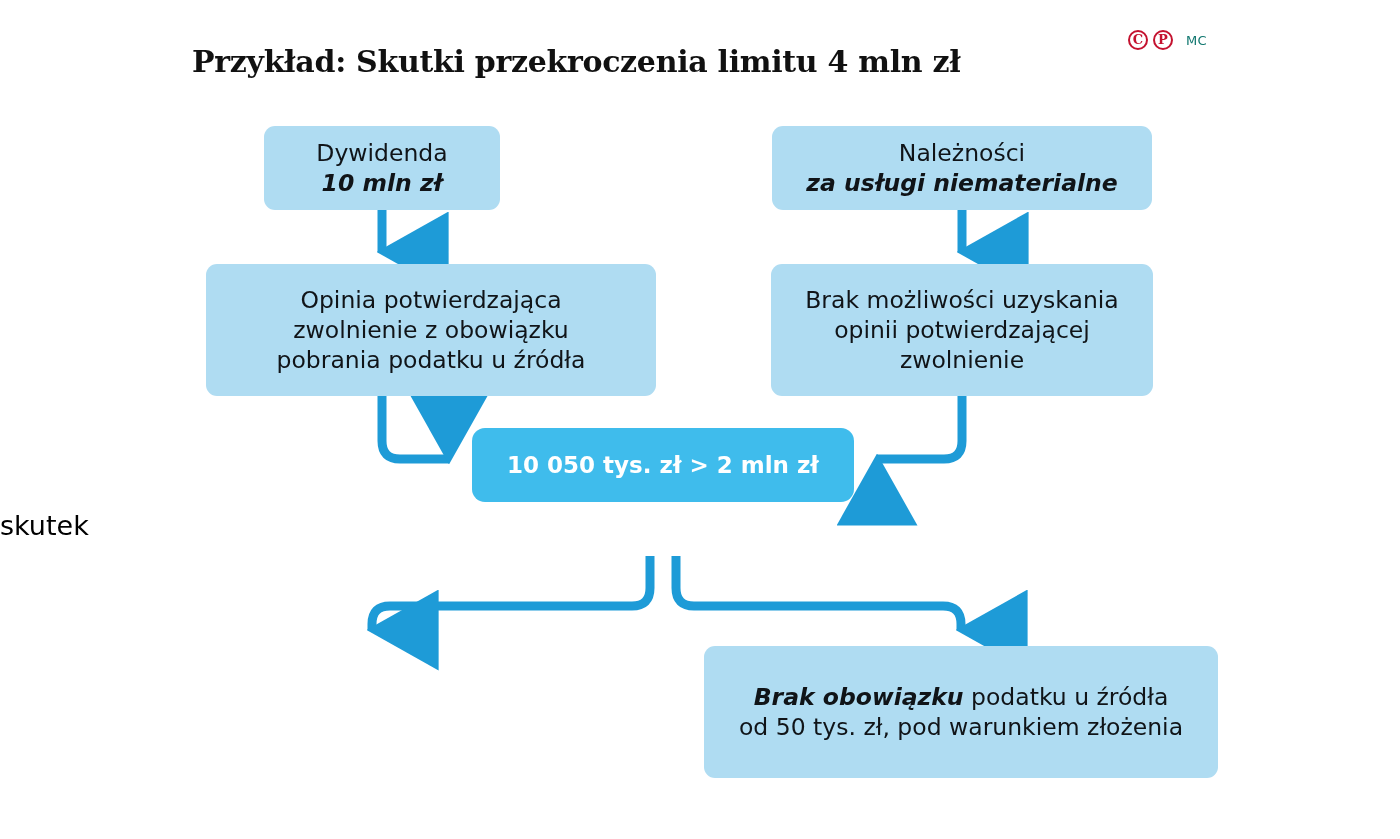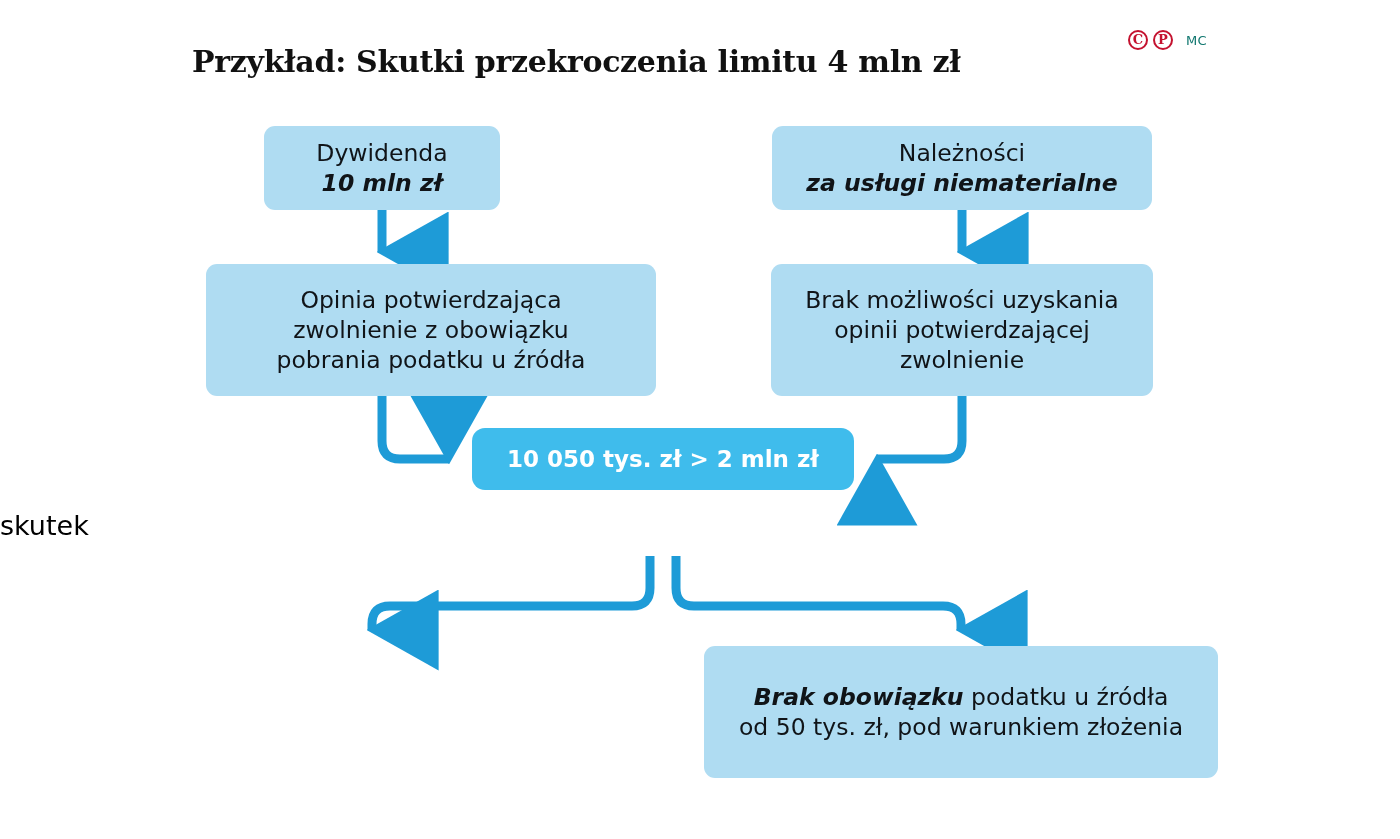--- a/index.html
+++ b/index.html
@@ -88,21 +88,21 @@
     font-weight: bold;
     border-radius: 13px;
     font-size: 23px;
   }
 
   
   #box-dywidenda      { left: 264px; top: 126px; width: 236px; height: 84px; }
   #box-naleznosci     { left: 772px; top: 126px; width: 380px; height: 84px; }
   #box-opinia         { left: 190px; top: 264px; width: 450px; height: 132px; margin-left: 16px; }
   #box-brak-mozl      { left: 771px; top: 264px; width: 382px; height: 132px; justify-content: center; }
-  #box-limit          { left: 472px; top: 428px; width: 382px; height: 62px; }
+  #box-limit          { left: 472px; top: 428px; width: 382px; height: 74px; }
   #box-obowiazek      { left: 188px; top: 646px; width: 382px; height: 124px; }
   #box-brak-obow      { left: 704px; top: 646px; width: 514px; height: 132px; }
 
   .skutek-label {
     position: absolute;
     left: 0; right: 0;
     top: 510px;
     text-align: left;
     font-size: 27px;
     color: #000000;

